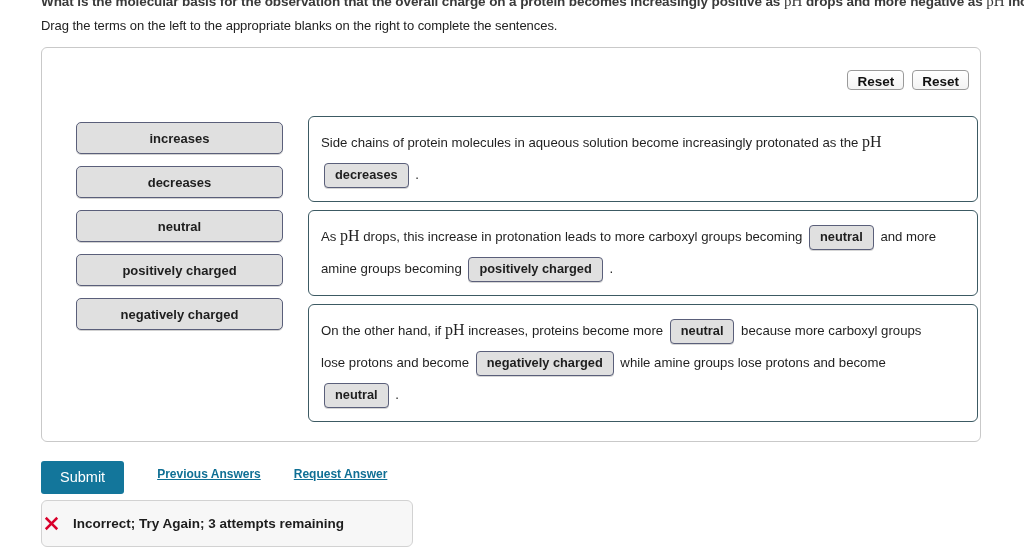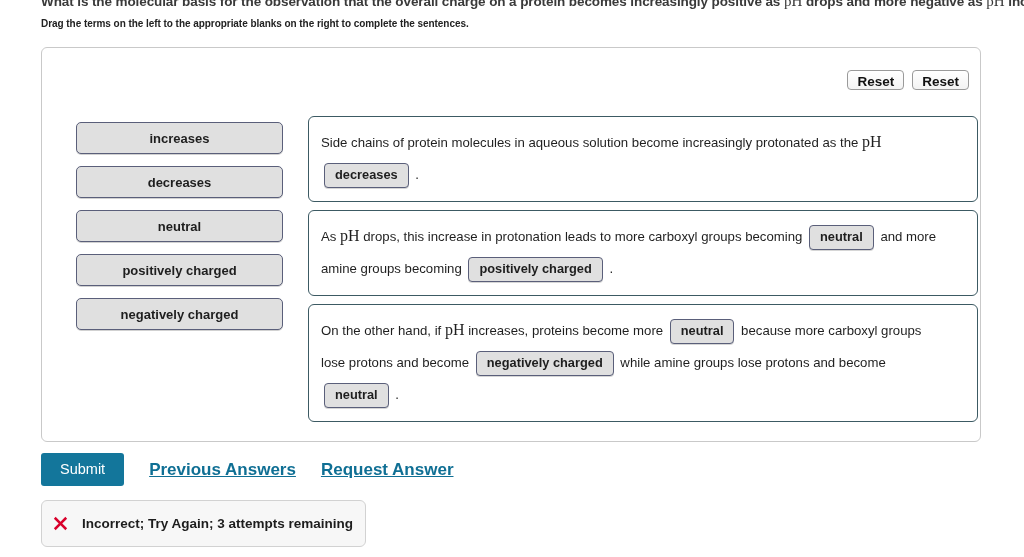--- a/index.html
+++ b/index.html
@@ -33,22 +33,22 @@
     font-family: "Liberation Serif", serif;
     font-weight: normal;
     font-size: 15px;
   }
 
   
   .instruction {
     position: absolute;
     top: 18px;
     left: 41px;
-    font-size: 10px;
-    font-weight: bold;
+    font-size: 13px;
+    font-weight: normal;
     color: #222;
     letter-spacing: -0.05px;
   }
 
   
   .activity-panel {
     position: absolute;
     left: 41px;
     top: 47px;
     width: 940px;
@@ -159,45 +159,46 @@
   .submit-btn {
     font-family: "Liberation Sans", sans-serif;
     background: #13769b;
     color: #ffffff;
     border: none;
     border-radius: 3px;
     font-size: 14.5px;
     padding: 8px 19px 9px 19px;
     cursor: pointer;
     line-height: 16px;
+    margin-top: 8px;
   }
   .answer-link {
-    margin-left: 25px;
+    margin-left: 33px;
     color: #0f6f94;
-    font-size: 17px;
+    font-size: 12px;
     font-weight: bold;
     text-decoration: underline;
     cursor: pointer;
   }
 
   
   .feedback {
     position: absolute;
     left: 41px;
     top: 500px;
-    width: 325px;
+    width: 372px;
     height: 47px;
     box-sizing: border-box;
     border: 1px solid #d2d2d2;
     border-top: 1px solid #d2d2d2;
     border-radius: 6px;
     background: #f7f7f7;
     display: flex;
     align-items: center;
-    padding-left: 10px;
+    padding-left: 1px;
   }
   .x-icon {
     width: 17px;
     height: 17px;
     margin-right: 13px;
     flex: none;
   }
   .feedback-text {
     font-size: 13.5px;
     font-weight: bold;

